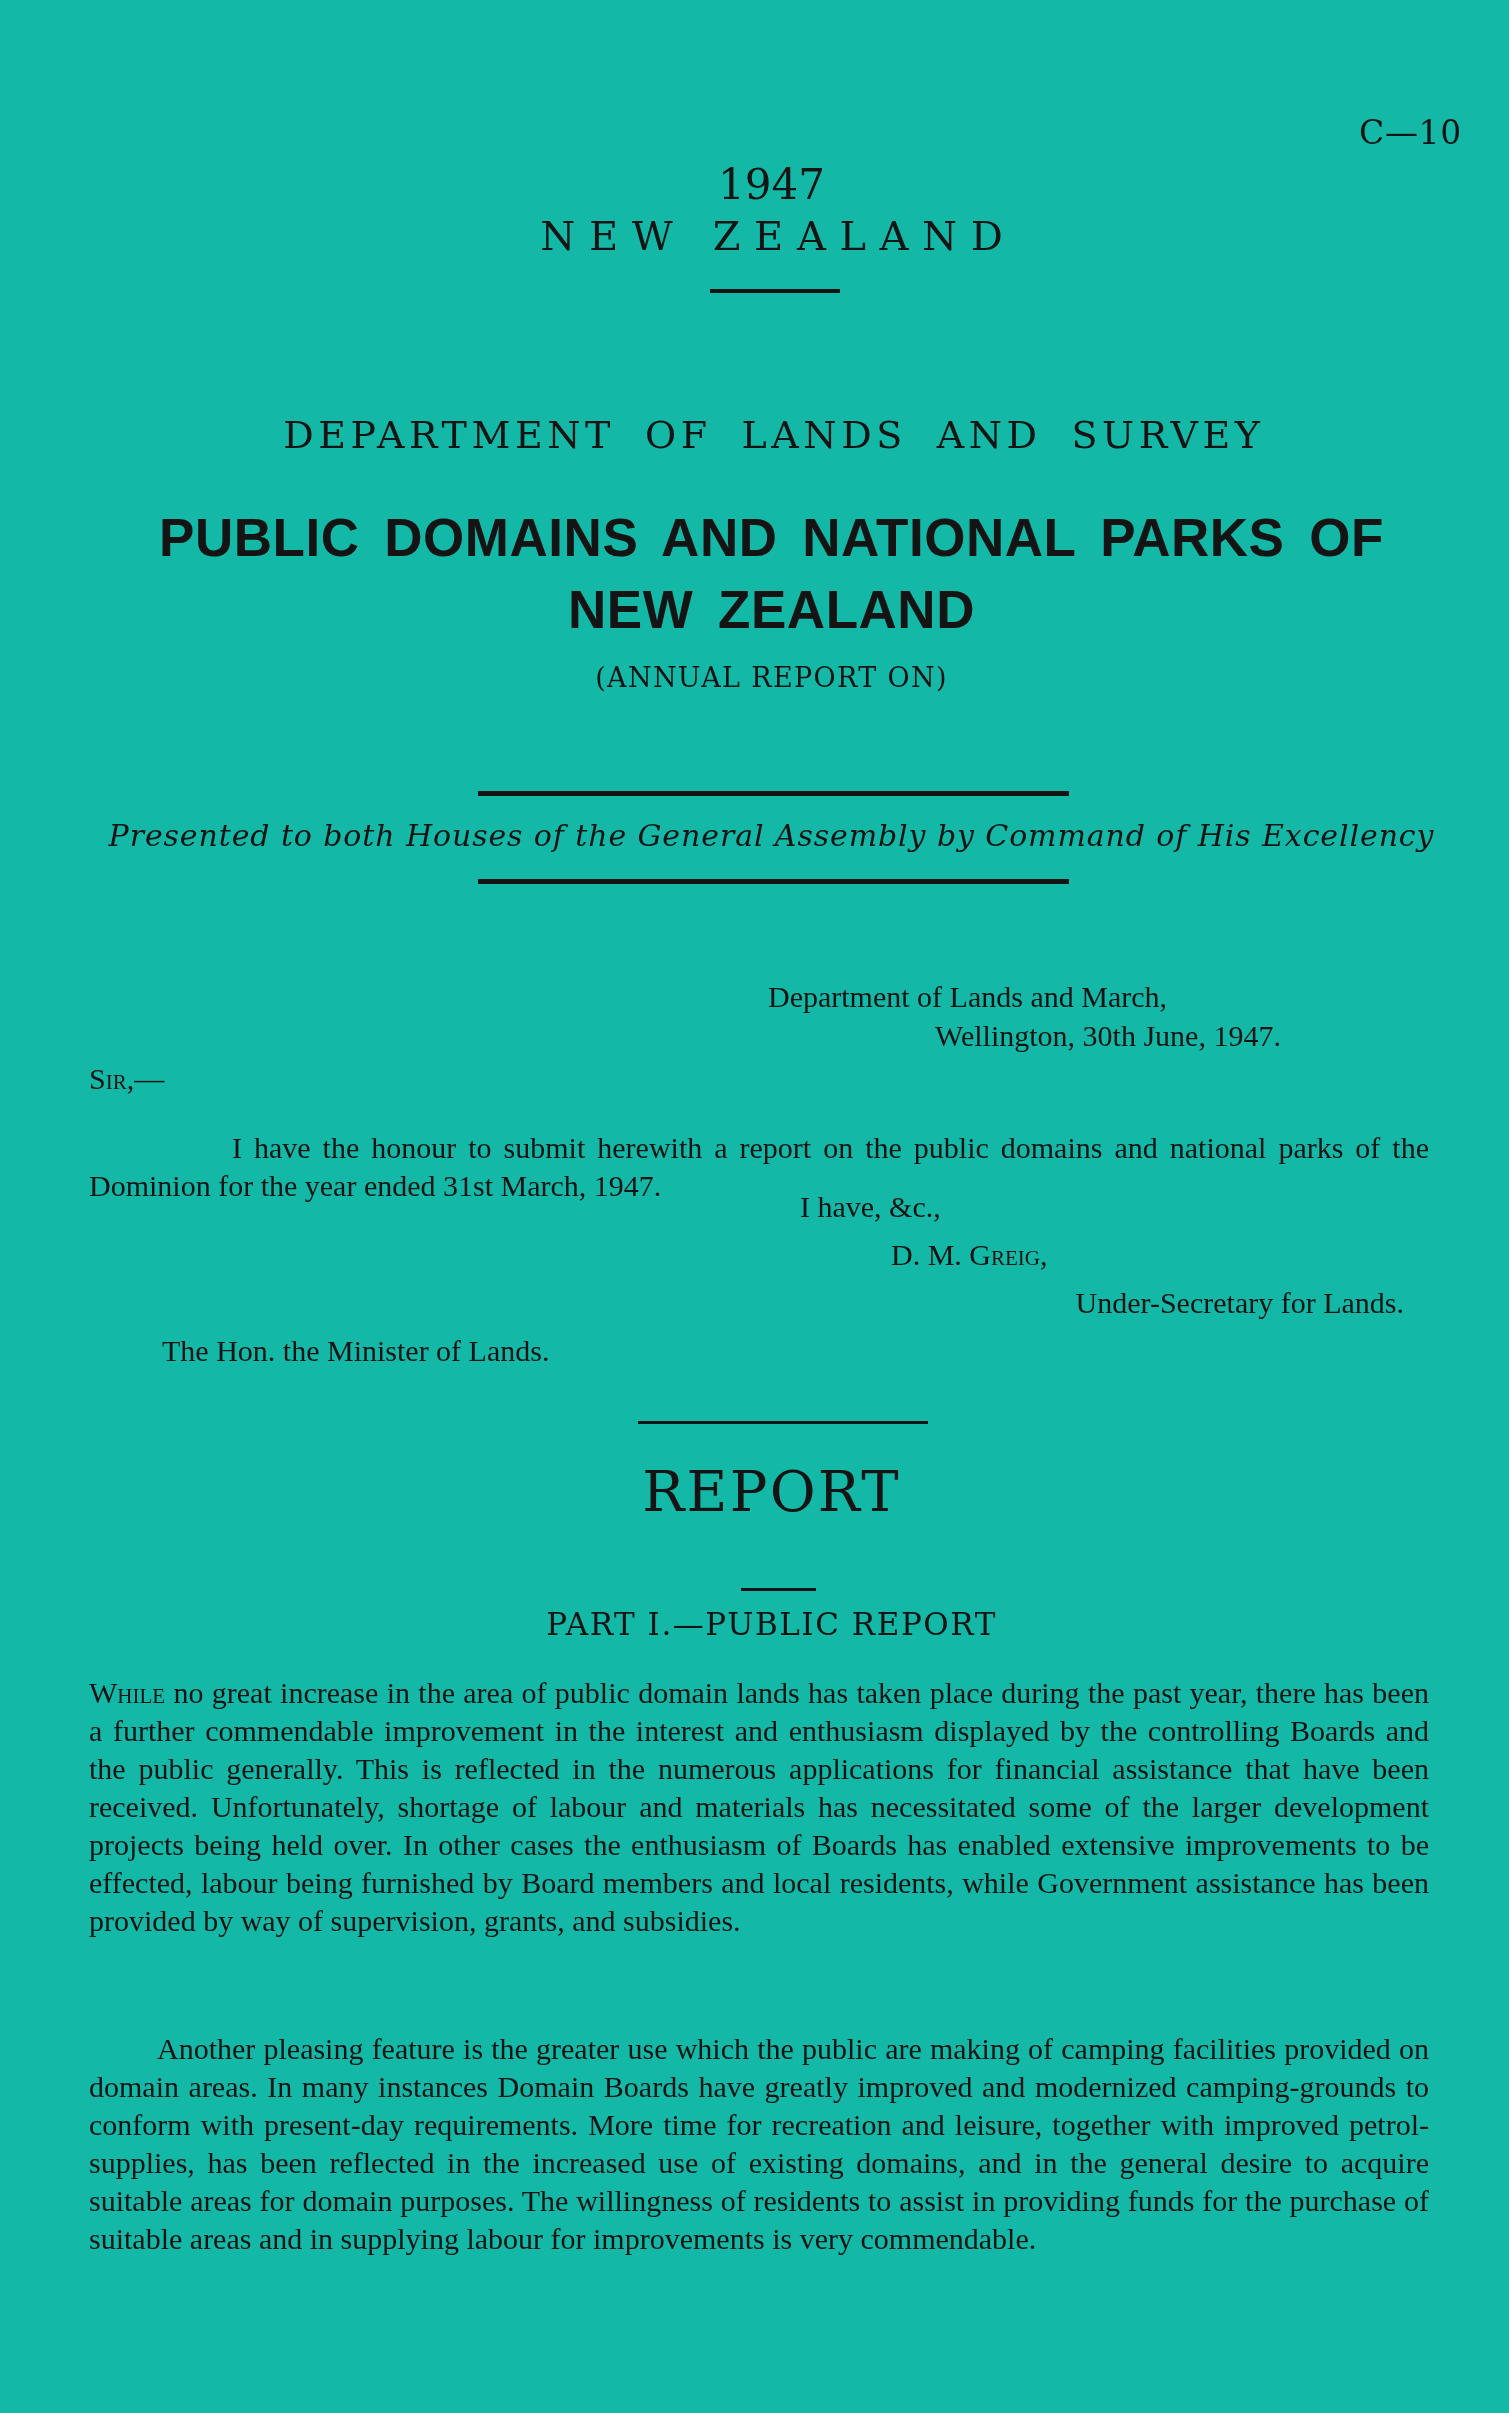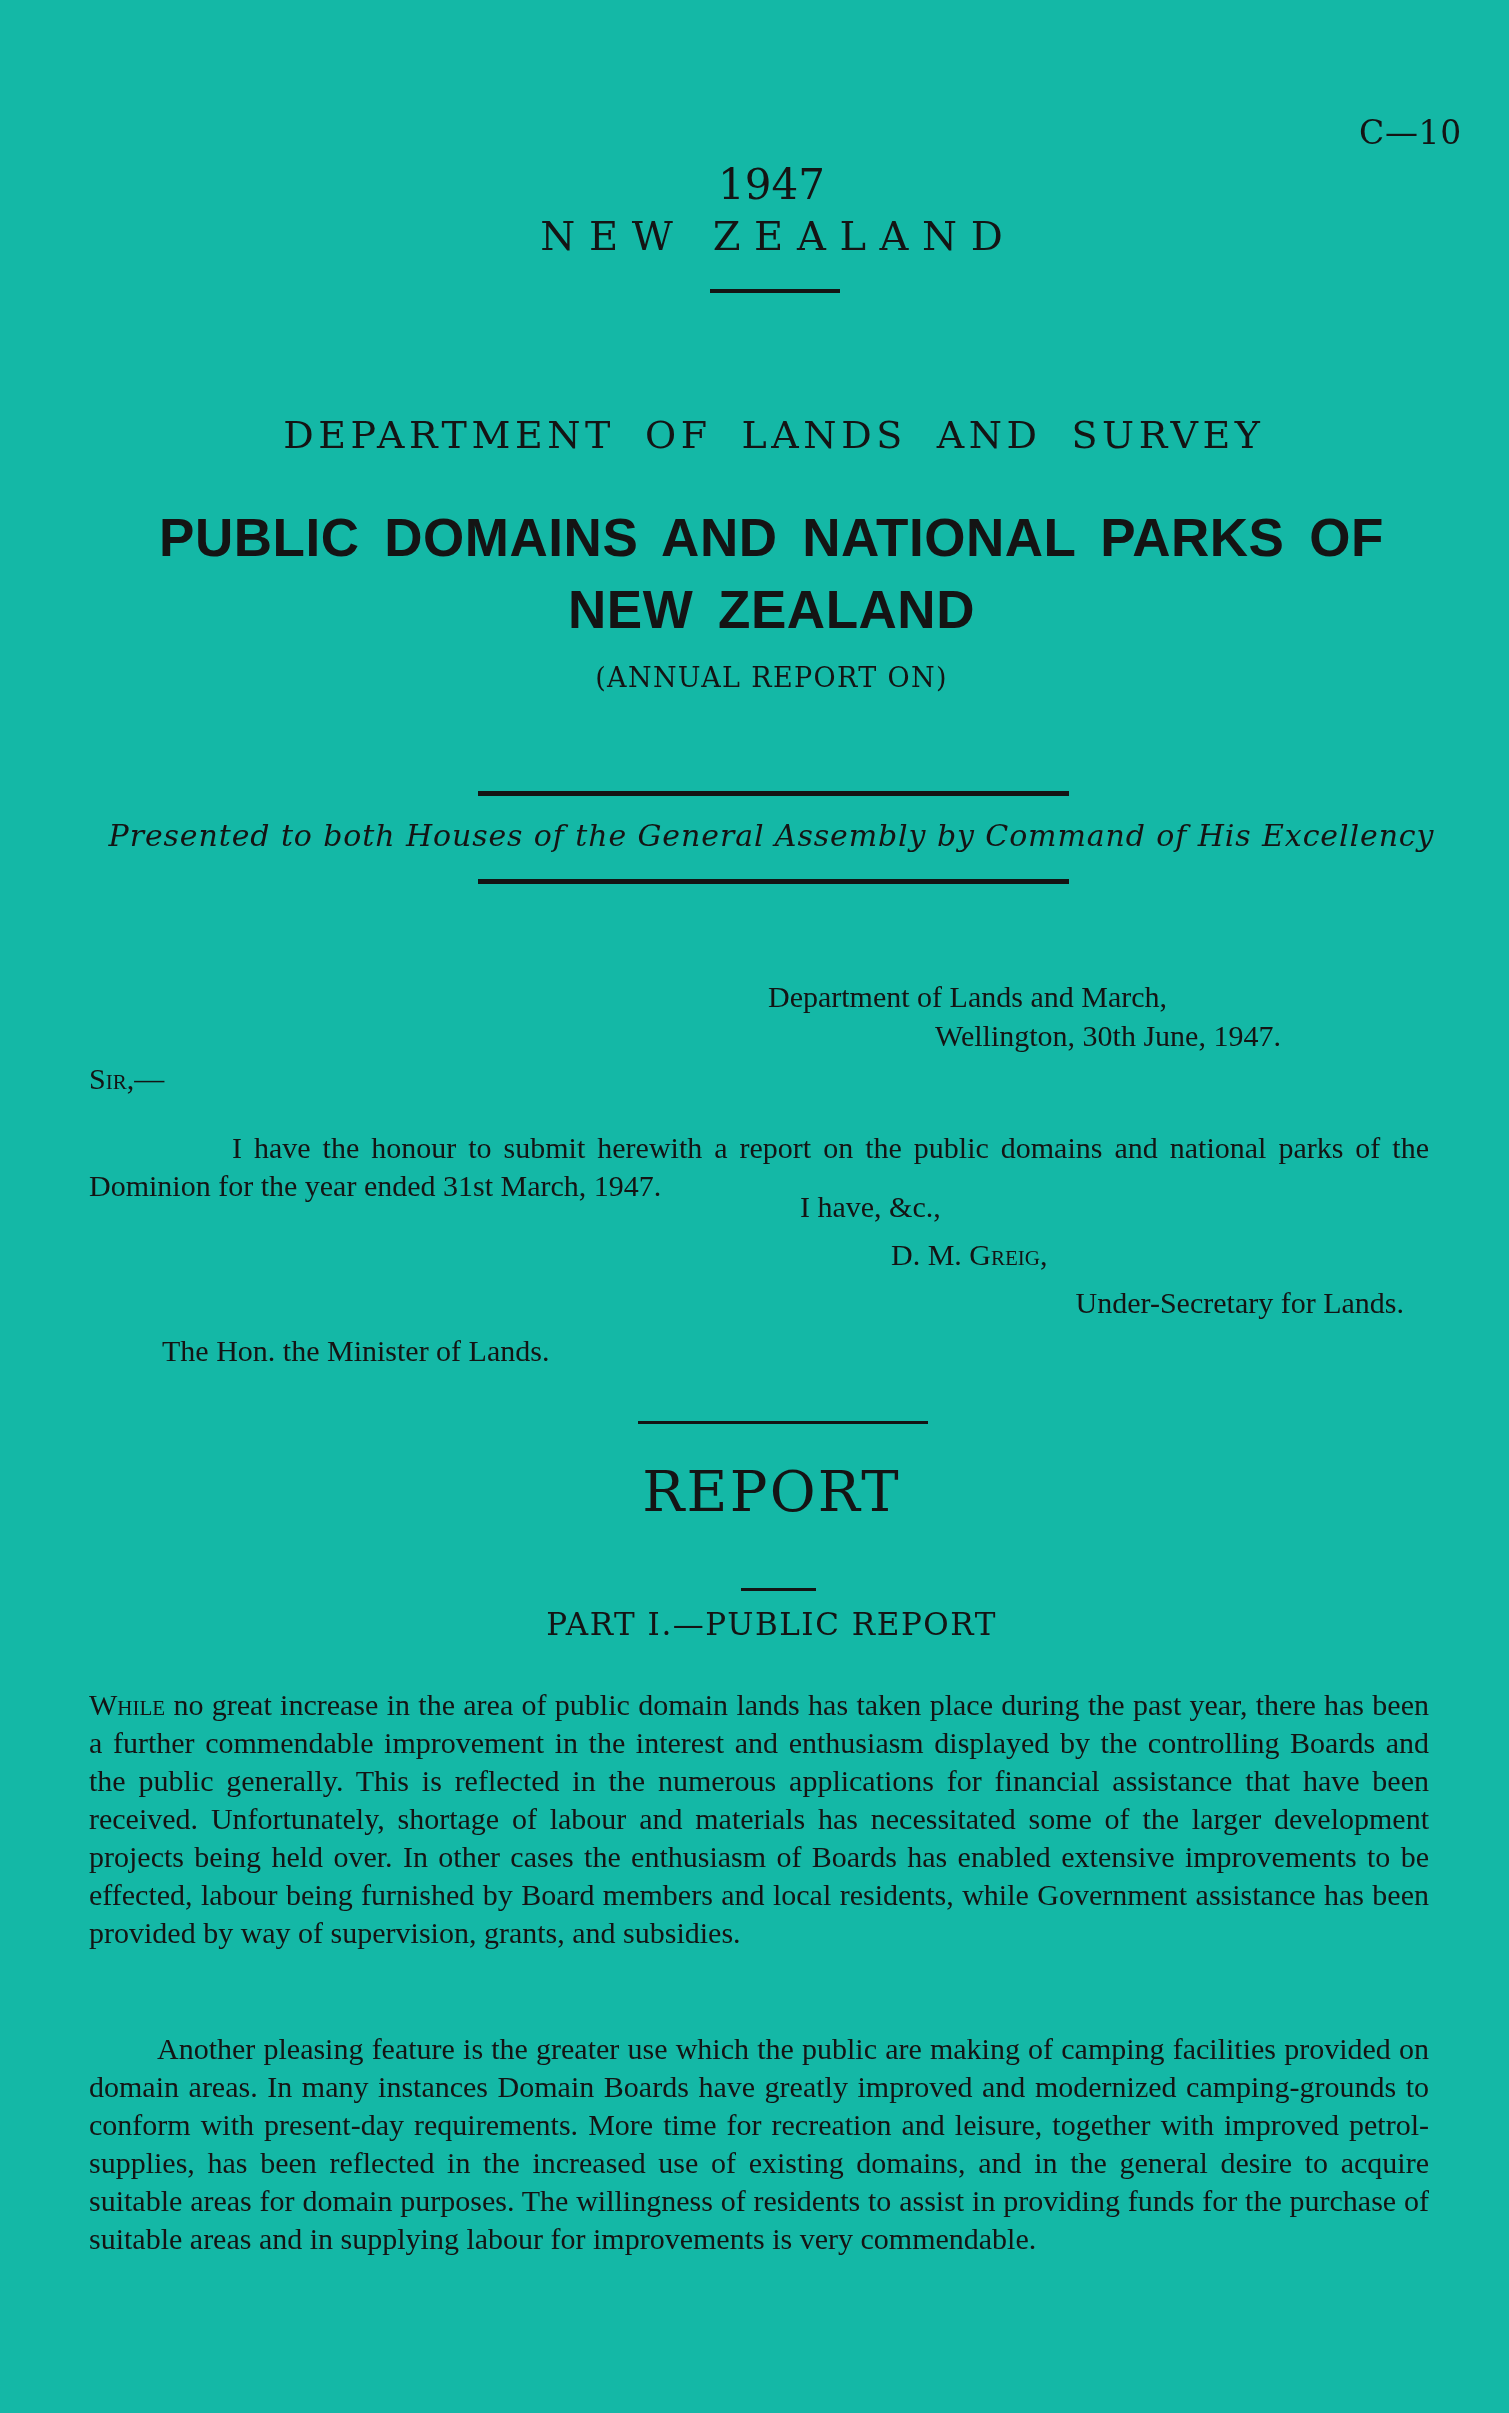--- a/index.html
+++ b/index.html
@@ -107,21 +107,21 @@
     font-weight: normal;
     font-size: 31px; line-height: 1.2;
     letter-spacing: 0.05em;
   }
   .body-para {
     left: 89px; width: 1340px;
     font-size: 30px; line-height: 38px;
     text-align: justify;
     margin: 0;
   }
-  .para1 { top: 1674px; margin-top: 12px; }
+  .para1 { top: 1674px; }
   .para2 { top: 2030px; text-indent: 68px; }
 </style>
 </head>
 <body>
 
 <div class="page">
 
   <div class="abs doc-ref">C—10</div>
 
   <div class="abs centered year">1947</div>

